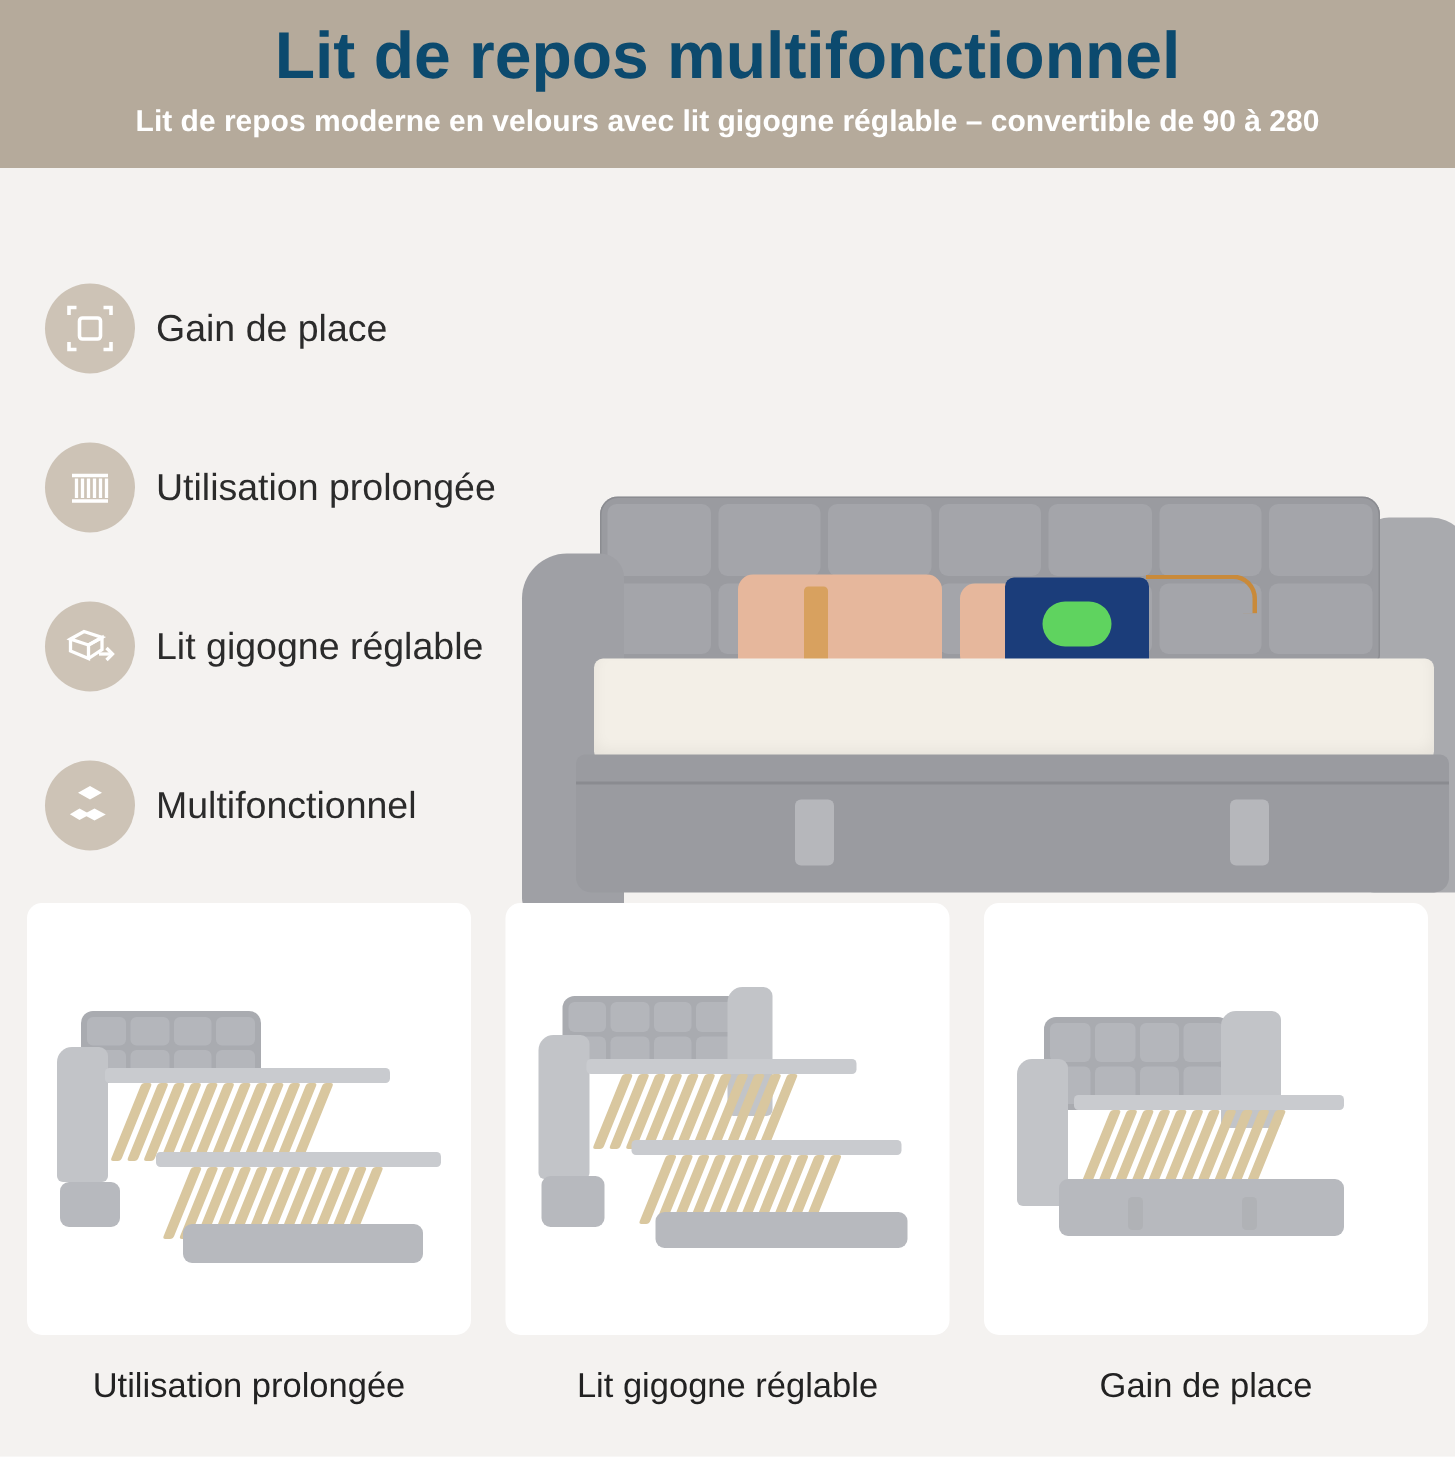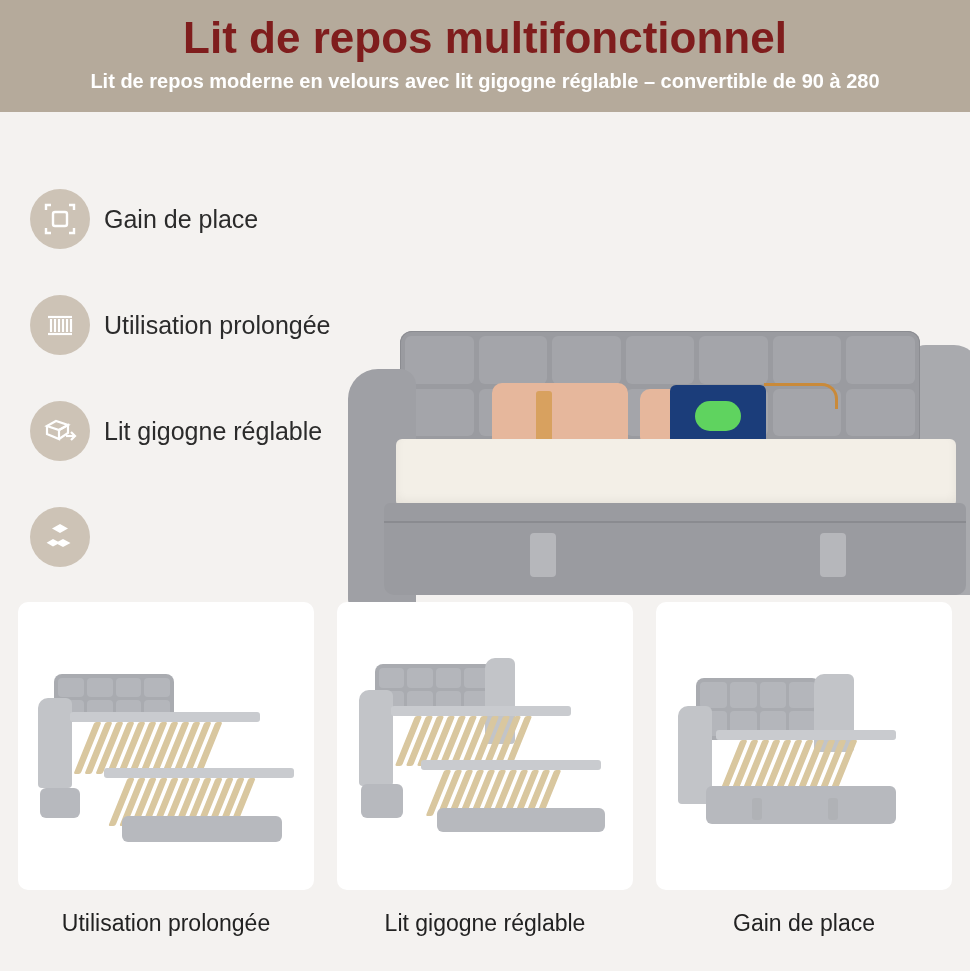--- a/index.html
+++ b/index.html
@@ -13,21 +13,21 @@
 
   
   .header {
     width: 970px; height: 112px;
     background: #b5aa9b;
     position: relative;
     display: flex; flex-direction: column;
     align-items: center; justify-content: center;
   }
   .header-title {
-    color: #7f1d1d;
+    color: #0c4a6e;
     font-size: 44px;
     font-weight: bold;
     letter-spacing: 0px;
     line-height: 1.05;
     margin-top: -4px;
     white-space: nowrap;
   }
   .header-sub {
     color: #ffffff;
     font-size: 20px;
@@ -261,20 +261,21 @@
     <div class="feature">
       <div class="feature-icon">
         <svg width="34" height="34" viewBox="0 0 34 34">
           <g fill="#ffffff">
             <path d="M17 4 L25 8.5 L17 13 L9 8.5 Z"></path>
             <path d="M7 17 L14 20.8 L7 24.6 L0.6 20.8 Z" transform="translate(3,2)"></path>
             <path d="M20 19 L27.5 23 L20 27 L12.5 23 Z"></path>
           </g>
         </svg>
       </div>
+      <div class="feature-label">Multifonctionnel</div>
     </div>
 
   </div>
 
   <div class="bed-wrap">
     <div class="arm-right"></div>
     <div class="bed-back">
       <div class="tuft-grid">
         <div class="tuft"></div>
           <div class="tuft"></div>

